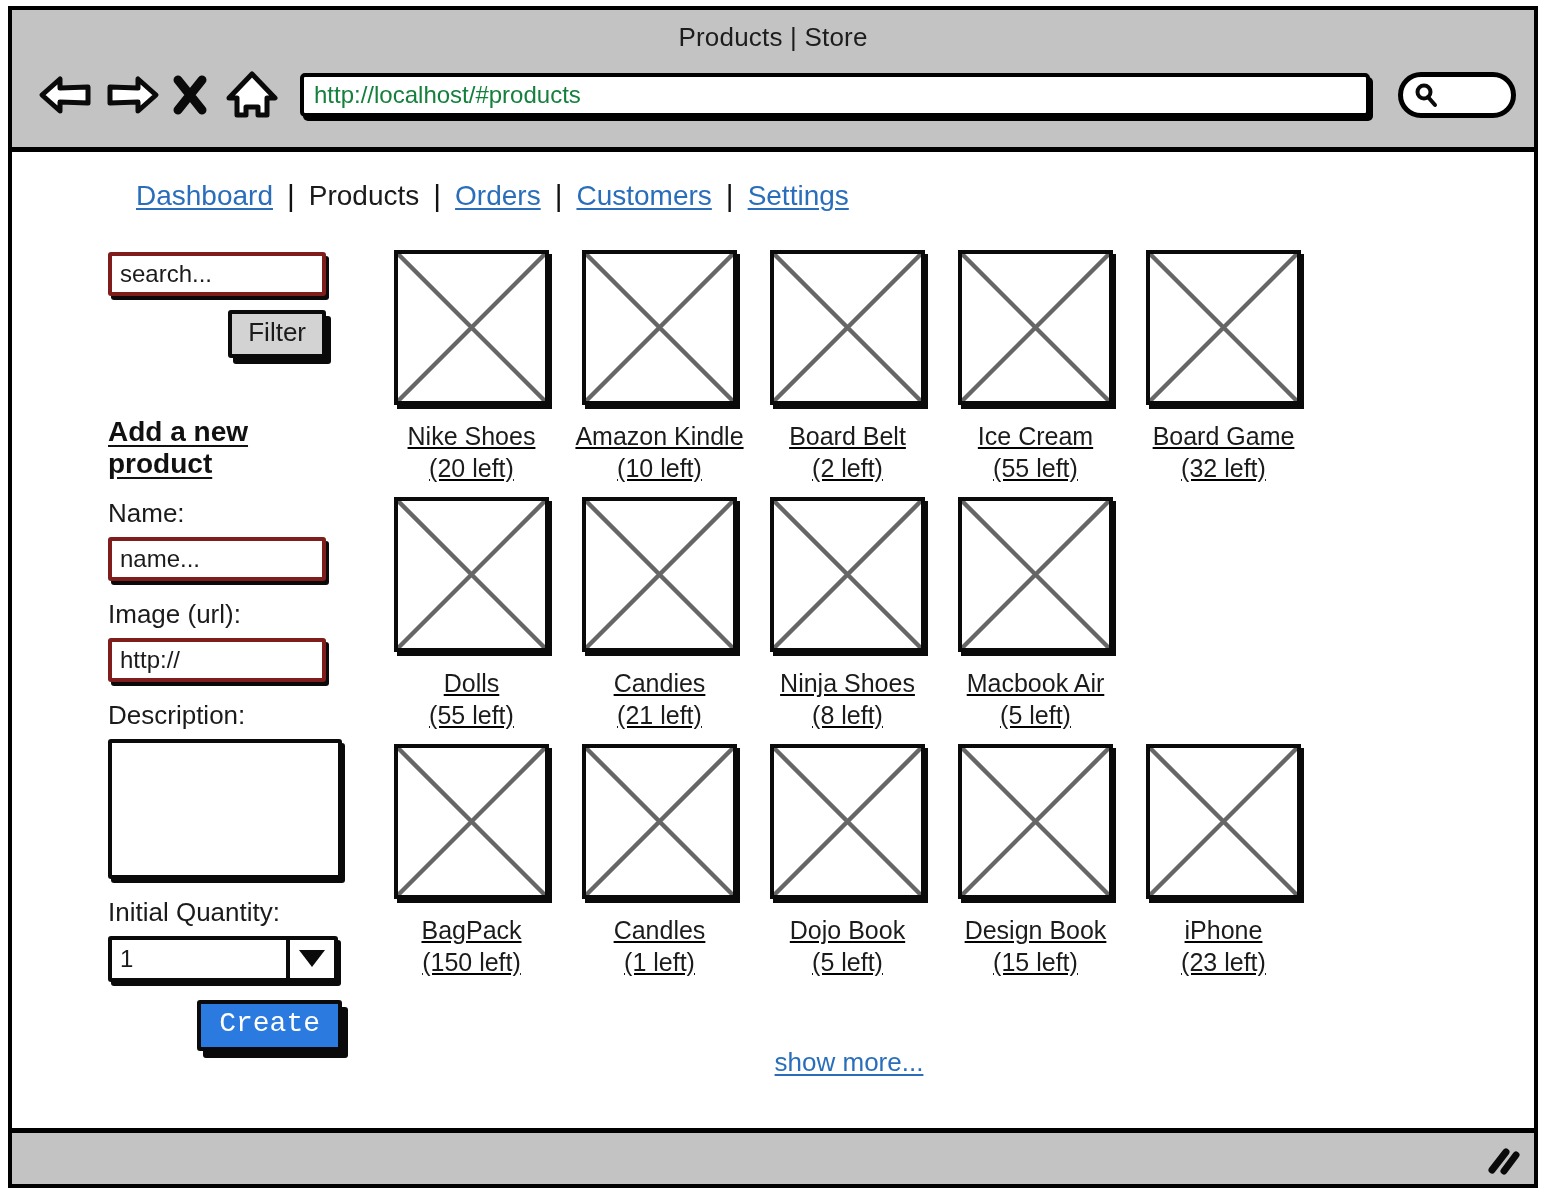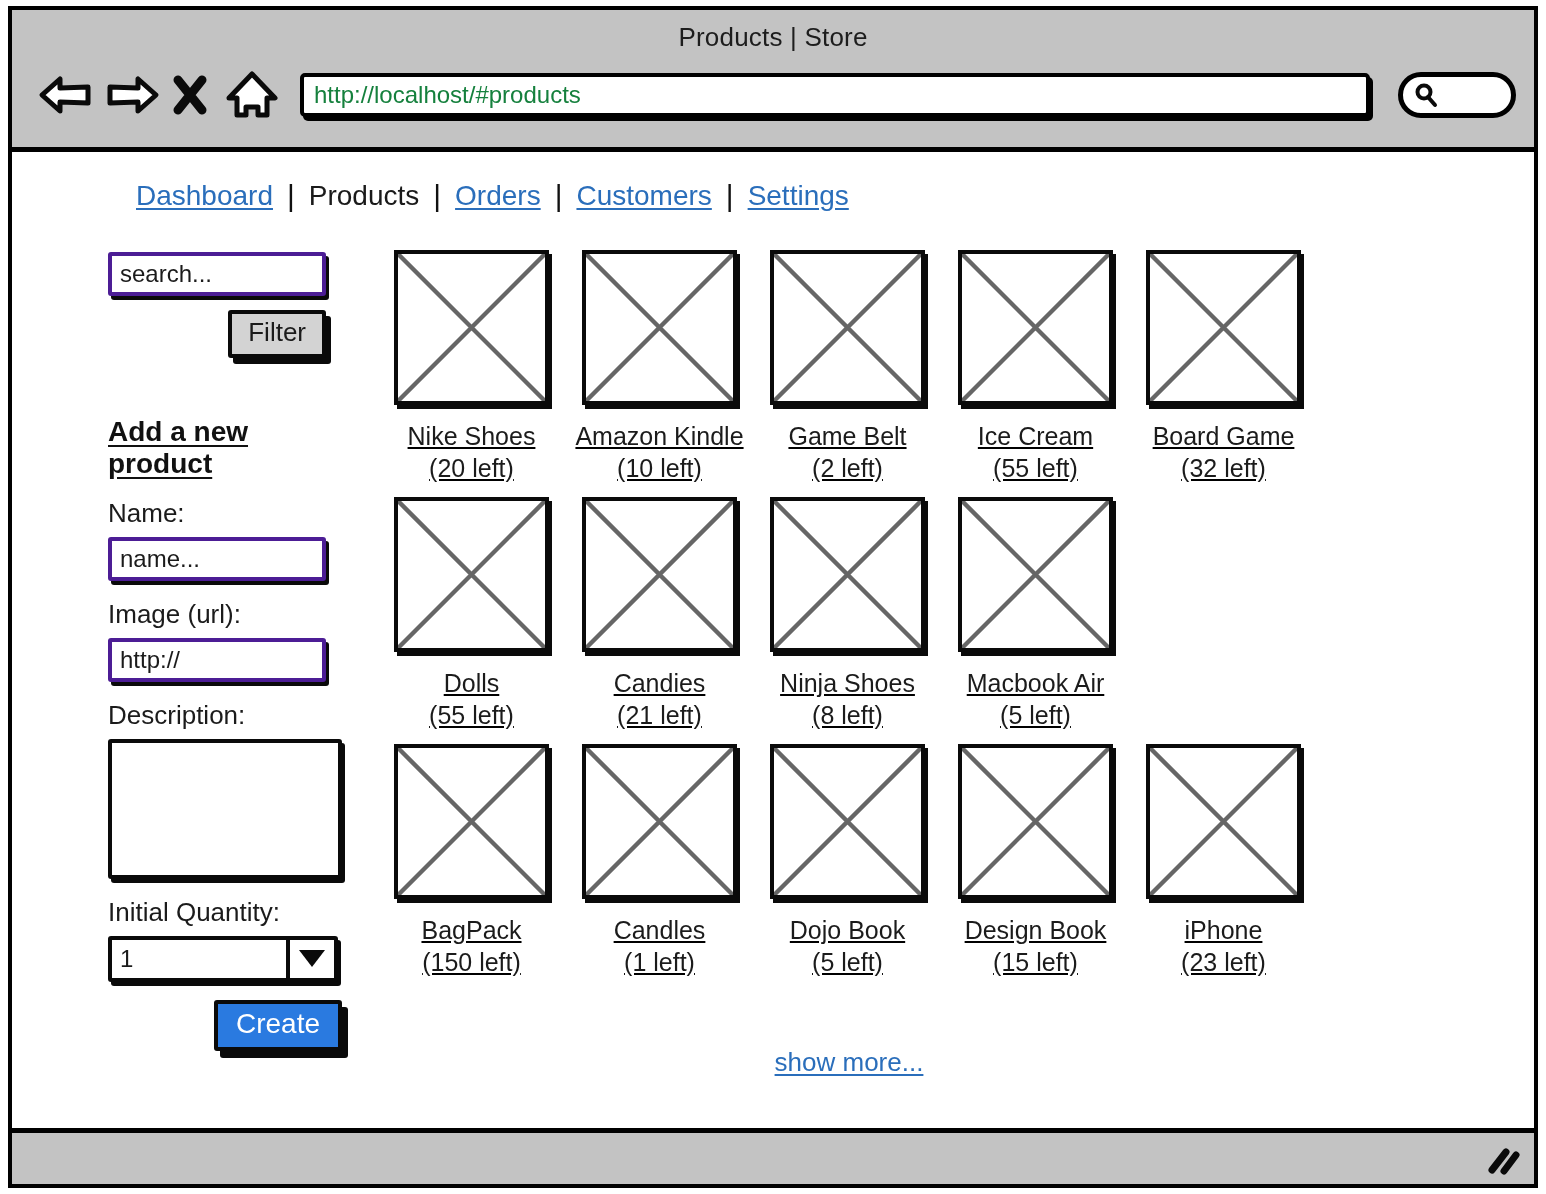--- a/index.html
+++ b/index.html
@@ -174,21 +174,21 @@
     left: 96px;
     top: 100px;
     width: 250px;
   }
 
   .sketch-input {
     box-sizing: border-box;
     width: 218px;
     height: 44px;
     background: #fff;
-    border: 4px solid #4c1d95;
+    border: 4px solid #7f1d1d;
     border-radius: 3px;
     box-shadow: 3px 4px 0 0 #0a0a0a;
     font-family: "Liberation Sans", sans-serif;
     font-size: 24px;
     color: #1b1b1b;
     padding: 0 8px;
     display: flex;
     align-items: center;
     overflow: hidden;
     white-space: nowrap;
@@ -283,21 +283,21 @@
     margin-top: 18px;
   }
   .btn-primary {
     background: #2a7ae0;
     border: 4px solid #0a0a0a;
     border-radius: 3px;
     box-shadow: 6px 7px 0 0 #0a0a0a;
     color: #ffffff;
     font-size: 28px;
     padding: 4px 18px 7px;
-    font-family: Liberation Sans, sans-serif;
+    font-family: Liberation Mono, monospace;
     line-height: 1.15;
   }
 
   
   .grid {
     position: absolute;
     left: 382px;
     top: 98px;
     width: 910px;
   }
@@ -471,21 +471,21 @@
             </div>
             <div class="product-name">Amazon Kindle</div>
             <div class="product-stock">(10 left)</div>
           </div>
           <div class="product-card">
             <div class="img-placeholder">
               <svg viewBox="0 0 100 100" preserveAspectRatio="none">
                   <path d="M0 0 L100 100 M100 0 L0 100" stroke="#666666" stroke-width="3" fill="none"></path>
                 </svg>
             </div>
-            <div class="product-name">Game Belt</div>
+            <div class="product-name">Board Belt</div>
             <div class="product-stock">(2 left)</div>
           </div>
           <div class="product-card">
             <div class="img-placeholder">
               <svg viewBox="0 0 100 100" preserveAspectRatio="none">
                   <path d="M0 0 L100 100 M100 0 L0 100" stroke="#666666" stroke-width="3" fill="none"></path>
                 </svg>
             </div>
             <div class="product-name">Ice Cream</div>
             <div class="product-stock">(55 left)</div>

